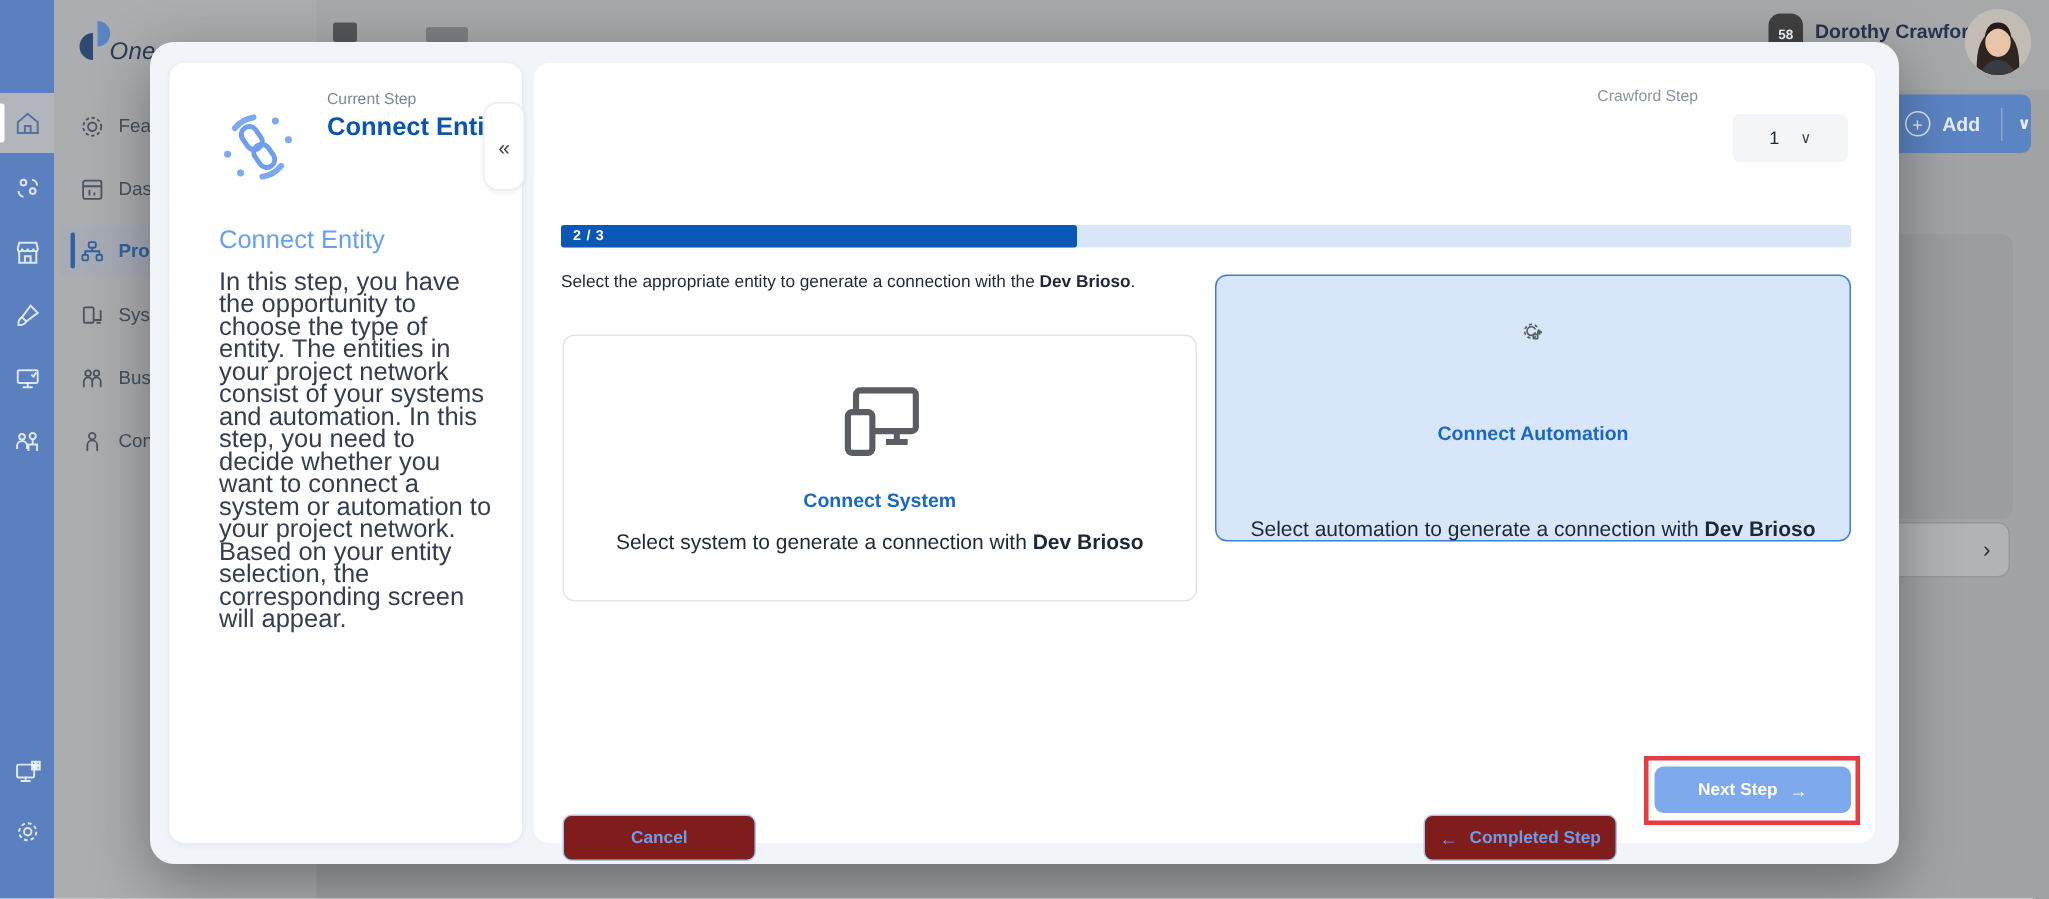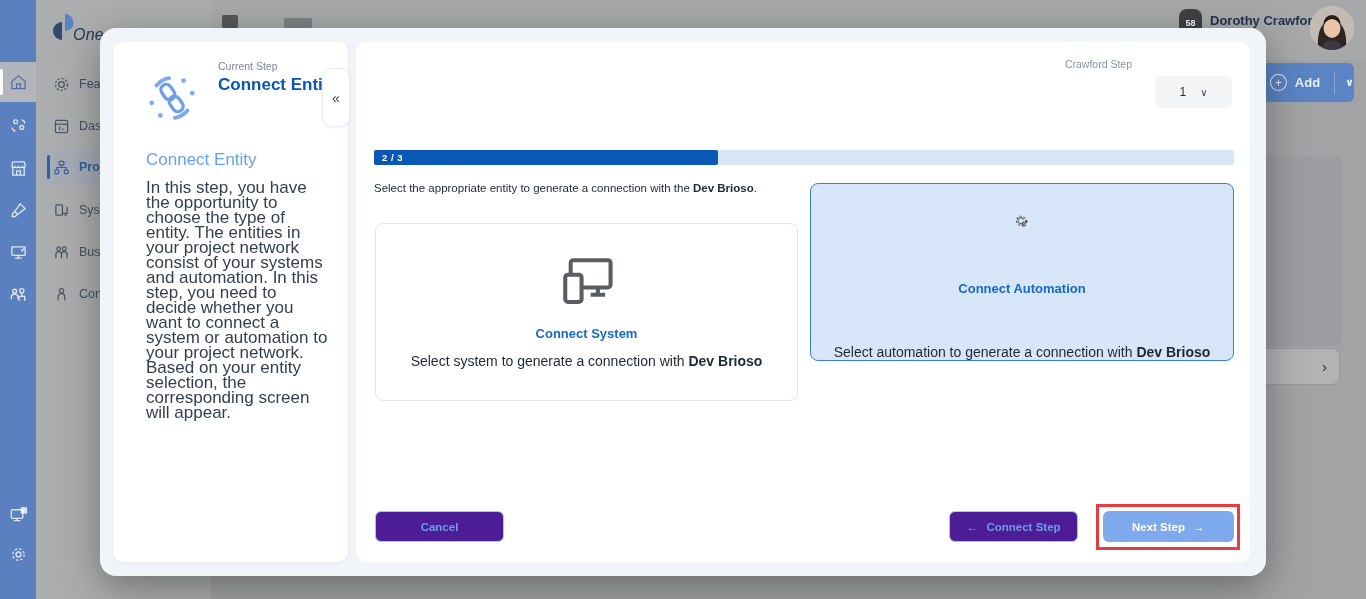--- a/index.html
+++ b/index.html
@@ -66,21 +66,21 @@
   .instruction b, .card-desc b { font-weight:bold; }
 
   .card { position:absolute; top:155px; width:423px; height:178px; border-radius:8px; background:#fff; border:1px solid #e2e5ea; z-index:5; display:flex; flex-direction:column; align-items:center; }
   .card.sys { left:275px;margin-top:40px; }
   .card.auto { left:710px; width:424px; background:#d8e6fa; border:1.5px solid #3f7ed6;gap:36px; }
   .card svg { margin-top:30px; stroke:#5a5d62; fill:none; stroke-width:4.5; }
   .card-title { color:#1668c9; font-size:13px; font-weight:bold; margin-top:16px; }
   .card-desc { color:#1e2736; font-size:14px; margin-top:12px; }
 
   .btn { position:absolute; top:483px; width:129px; height:31px; border-radius:6px; display:flex; align-items:center; justify-content:center; gap:8px; font-size:11.5px; font-weight:bold; z-index:5; cursor:pointer; }
-  .btn.ghost { background:#4c1d95; border:1.5px solid #a9c6f0; color:#6e9cea; }
+  .btn.ghost { background:#7f1d1d; border:1.5px solid #a9c6f0; color:#6e9cea;margin-top:32px; }
   .btn-cancel { left:275px; }
   .btn-prev { left:849px; }
   .btn-next { left:1003px; width:131px; background:#7fa9ed; color:#ffffff; border:none; }
   .annotation { position:absolute; left:996px; top:476px; width:144px; height:46px; border:3px solid #ea3a40; z-index:6; pointer-events:none; }
   .arrow { font-size:12px; font-weight:normal; }
 </style>
 </head>
 <body>
 
 <div class="screen">
@@ -292,21 +292,21 @@
       <div class="card-desc">
         <span>Select automation to generate a connection with </span><b>Dev Brioso</b>
       </div>
     </div>
 
     <div class="btn ghost btn-cancel">
       <span>Cancel</span>
     </div>
     <div class="btn ghost btn-prev">
       <span class="arrow">←</span>
-      <span>Connect Step</span>
+      <span>Completed Step</span>
     </div>
     <div class="btn btn-next">
       <span>Next Step</span>
       <span class="arrow">→</span>
     </div>
     <div class="annotation"></div>
   </div>
 
 </div>
 

